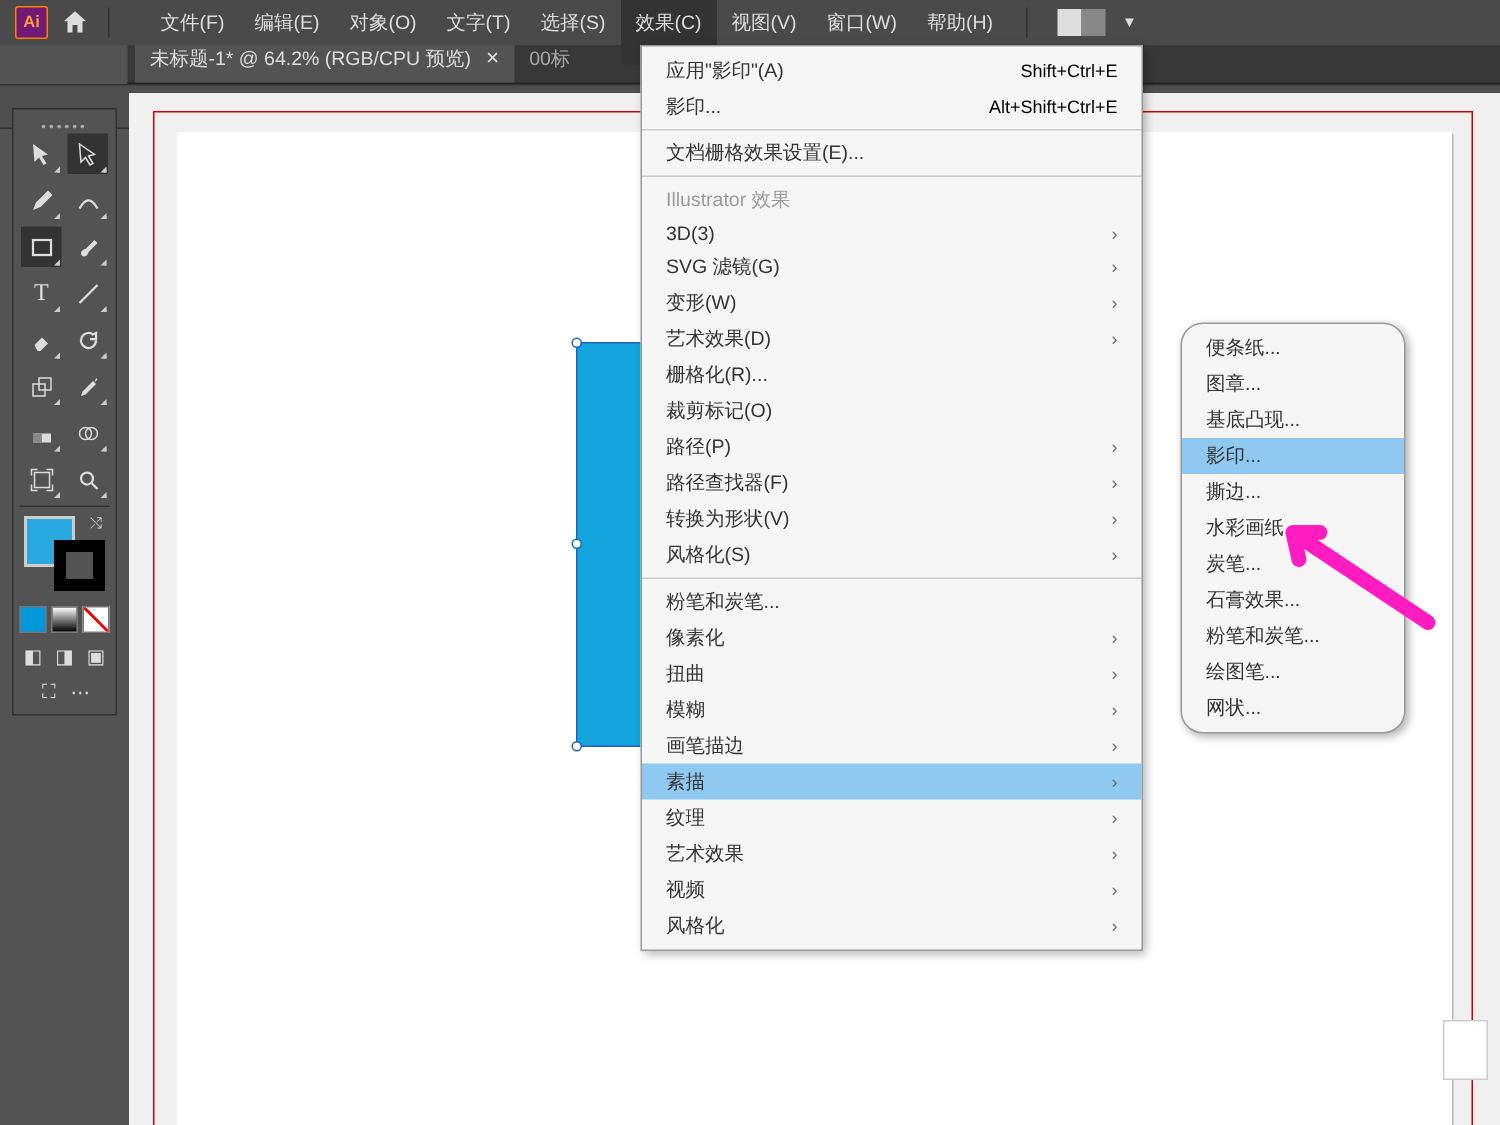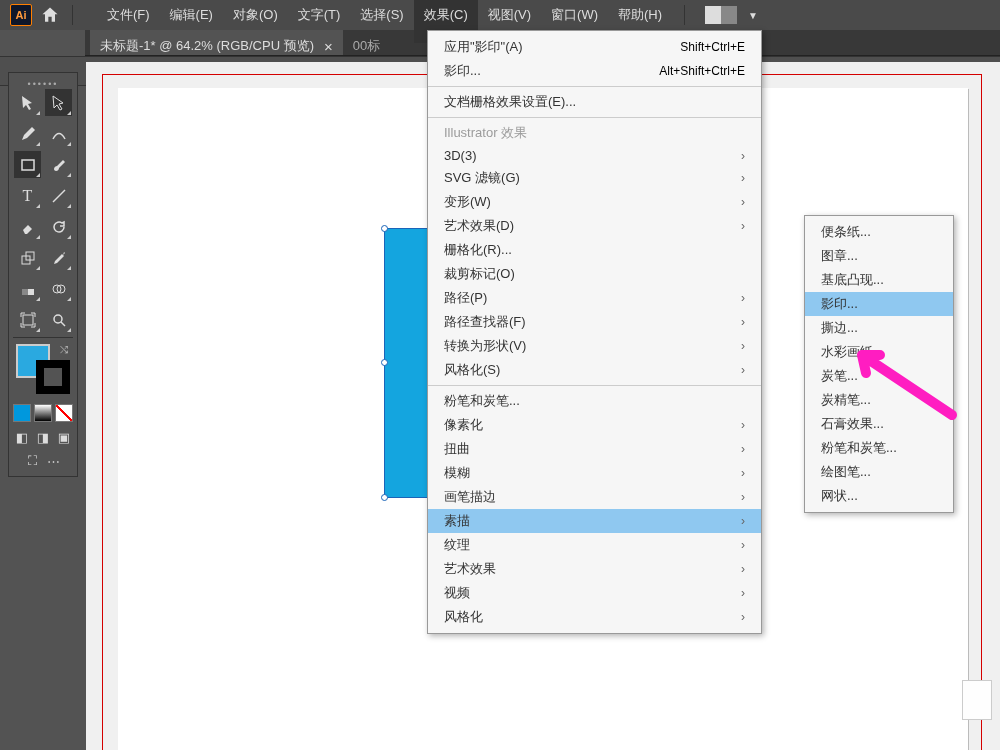--- a/index.html
+++ b/index.html
@@ -1,36 +1,36 @@
 <!DOCTYPE html>
 <html><head>
 <meta charset="utf-8">
 <style>
 * { margin: 0; padding: 0; box-sizing: border-box; font-family: "Microsoft YaHei", Arial, sans-serif; font-size: 13px; }
 body { width: 1000px; height: 750px; background: #535353; overflow: hidden; position: relative; }
 
 
 .topbar { height: 30px; background: #4a4a4a; display: flex; align-items: center; padding: 0 10px; gap: 8px; }
-.ai-badge { width: 22px; height: 22px; background: #0f172a; border: 1px solid #ff7f00; display:flex; align-items:center; justify-content:center; color:#ff9a3d; font-weight: bold; font-size: 11px; border-radius: 2px; }
+.ai-badge { width: 22px; height: 22px; background: #701a75; border: 1px solid #ff7f00; display:flex; align-items:center; justify-content:center; color:#ff9a3d; font-weight: bold; font-size: 11px; border-radius: 2px; }
 .home-icon { width: 20px; height: 20px; fill: #ddd; }
 .menubar { display:flex; margin-left: 12px; }
 .menu-item { color:#ddd; padding: 19px 10px; cursor:default; }
 .menu-item.active { background: #333; }
 .ws-switch { width: 32px; height: 18px; display:flex; margin-left: 8px; }
 .ws-switch div { width:16px; height:18px; }
 .ws-left { background:#ddd; }
 .ws-right { background:#888; }
 .ws-arrow { color:#ddd; margin-left: 3px; font-size: 10px; }
 
 
 .controlbar { height: 30px; background: #4f4f4f; border-top: 1px solid #333; border-bottom: 1px solid #333; }
 
 
 .tabbar { height: 26px; background: #383838; display:flex; align-items:stretch; padding-left:5px; border-bottom:1px solid #222; margin-left: 85px; }
-.doc-tab { display:flex; align-items:flex-end; padding: 0 10px; color:#ddd; background:#535353; gap:10px; }
+.doc-tab { display:flex; align-items:flex-start; padding: 0 10px; color:#ddd; background:#535353; gap:10px; }
 .doc-tab .close { font-size: 15px; }
 .doc-tab.inactive { background: transparent; color:#aaa; }
 
 
 .toolpanel { position:absolute; left: 8px; top: 72px; width: 70px; background: #535353; border:1px solid #333; padding: 6px 4px; }
 .tool-grip { height: 6px; text-align:center; color:#aaa; font-size:9px; letter-spacing:2px; margin-bottom:4px; }
 .tool-row { display:flex; gap:4px; margin-bottom: 4px; justify-content:center; }
 .tool-cell { width: 27px; height: 27px; display:flex; align-items:center; justify-content:center; color:#ddd; position:relative; }
 .tool-cell.active { background: #333; }
 .tool-corner::after { content:''; position:absolute; right:1px; bottom:1px; border:2px solid transparent; border-right-color:#ccc; border-bottom-color:#ccc; }
@@ -57,21 +57,21 @@
 
 .dropdown, .submenu { position:absolute; background:#f6f6f6; border:1px solid #999; box-shadow: 2px 2px 6px rgba(0,0,0,.3); padding: 4px 0; }
 .dropdown { left: 427px; top: 30px; width: 335px; }
 .dd-row { display:flex; justify-content:space-between; align-items:center; padding: 3px 16px; color:#333; }
 .dd-row.highlight { background:#8fc8f0; }
 .dd-row.section { color:#9b9b9b; }
 .dd-row .shortcut { color:#000000; font-size:12px; }
 .dd-row .chev { color:#666; font-size:12px; }
 .dd-sep { height:1px; background:#ccc; margin:3px 0; }
 
-.submenu { left: 804px; top: 215px; width: 150px; }
+.submenu { left: 787px; top: 215px; width: 150px; border-radius: 15px; }
 
 
 .pink-arrow { position:absolute; left: 852px; top: 345px; pointer-events:none; }
 .pink-arrow svg { width: 110px; height: 80px; }
 
 .floating-panel { position:absolute; right:8px; bottom:30px; width:30px; height:40px; background:#fefefe; border:1px solid #ccc; }
 </style>
 </head>
 <body>
 
@@ -348,21 +348,20 @@
   </div>
 
 <div class="submenu" id="submenu">
     <div class="dd-row">便条纸...</div>
     <div class="dd-row">图章...</div>
     <div class="dd-row">基底凸现...</div>
     <div class="dd-row highlight">影印...</div>
     <div class="dd-row">撕边...</div>
     <div class="dd-row">水彩画纸...</div>
     <div class="dd-row">炭笔...</div>
-    <div class="dd-row">炭精笔...</div>
     <div class="dd-row">石膏效果...</div>
     <div class="dd-row">粉笔和炭笔...</div>
     <div class="dd-row">绘图笔...</div>
     <div class="dd-row">网状...</div>
   </div>
 
 <div class="pink-arrow">
   <svg viewBox="0 0 110 80">
       <path d="M100 70 L10 10 M10 10 L28 10 M10 10 L14 28" stroke="#ff1dc1" stroke-width="10" fill="none" stroke-linecap="round"></path>
     </svg>

